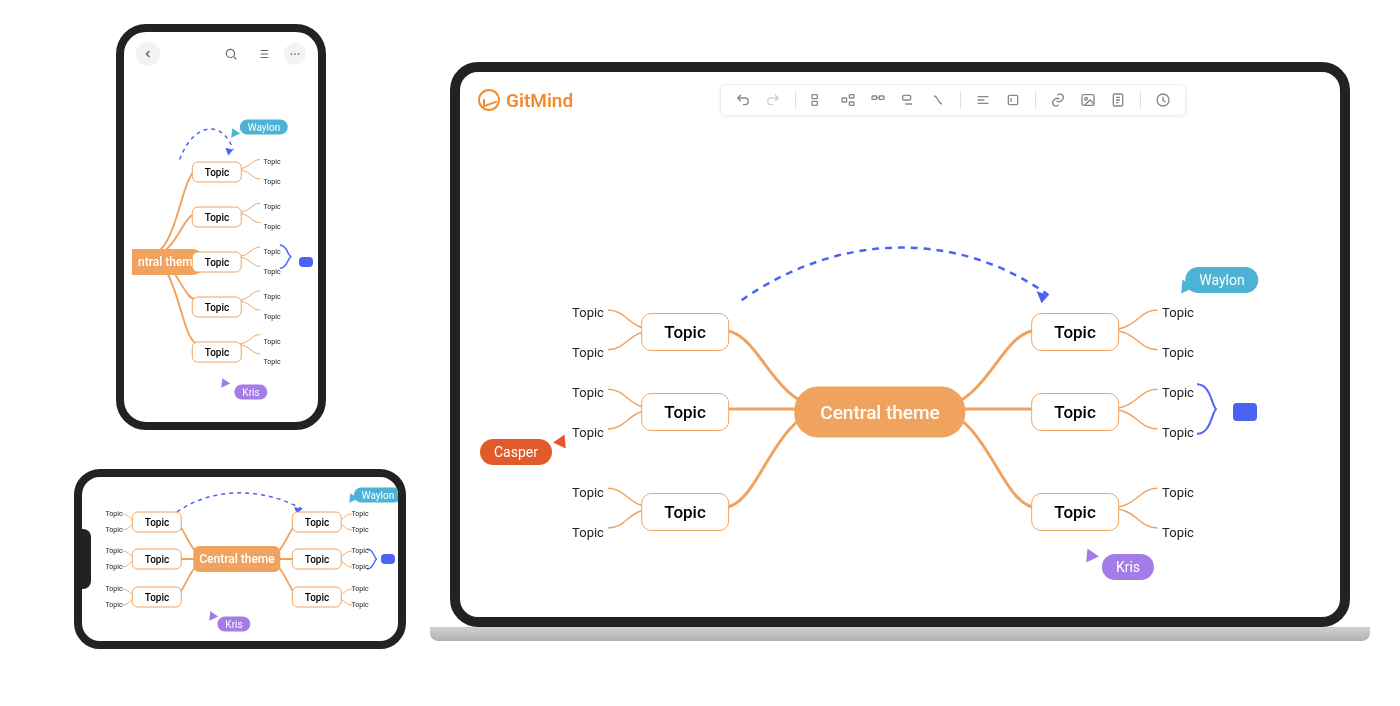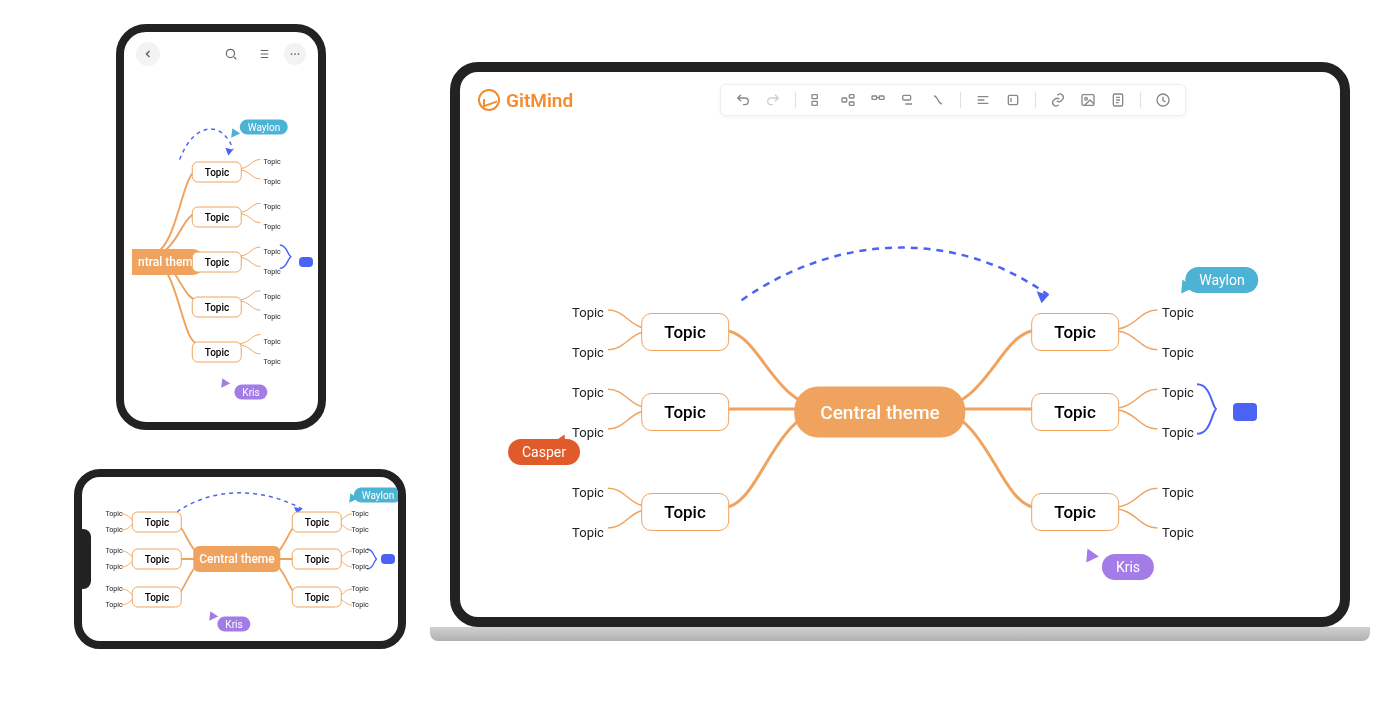--- a/index.html
+++ b/index.html
@@ -396,21 +396,21 @@
 
         <div class="summary-block" style="left:785px;top:290px"></div>
 
         <div class="cursor" style="left:725px;top:163px;border-bottom-color:#4cb3d4"></div>
         <div class="tag waylon" style="left:762px;top:158px">Waylon</div>
 
         <div class="cursor" style="left:630px;top:432px;border-bottom-color:#a47ce8"></div>
         <div class="tag kris" style="left:668px;top:445px">Kris</div>
 
         <div class="cursor" style="left:102px;top:318px;border-bottom-color:#e05a2a;transform:translate(-50%,-50%) rotate(25deg)"></div>
-        <div class="tag casper" style="left:84px;top:330px">Casper</div>
+        <div class="tag casper" style="left:56px;top:330px">Casper</div>
 
       </div>
     </div>
   </div>
   <div class="laptop-base"></div>
 </div>
 
 <div class="phone-portrait small">
   <div class="phone-header">
     <div class="back-btn">

